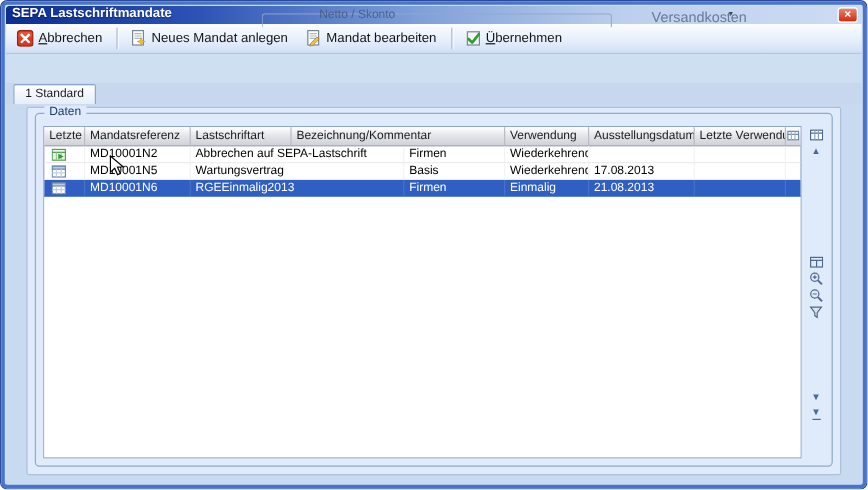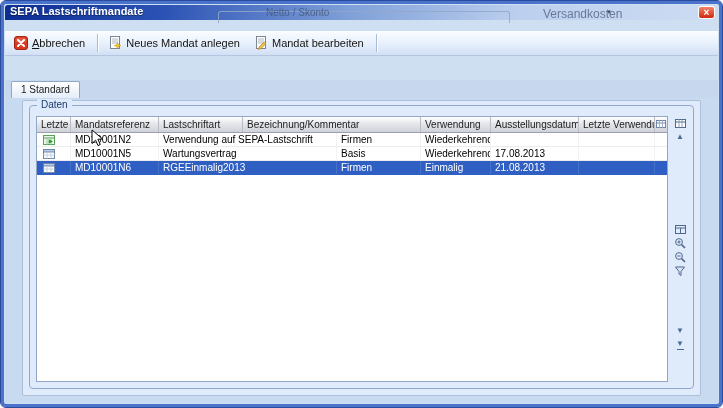--- a/index.html
+++ b/index.html
@@ -27,21 +27,21 @@
   .ghost-group-label { position:absolute; left:44px; top:-5px; font-size:10px; color:#44597e; padding:0 3px; }
   .ghost-col { position:absolute; left:538px; top:2px; font-size:12px; color:#68799a; }
   .ghost-sort { position:absolute; left:601px; top:4px; font-size:6px; color:#3a4a60; }
   .close-btn { position:absolute; right:3px; top:1px; width:17px; height:13px;
                background:linear-gradient(#f08468,#d02a10); border:1px solid #fff; border-radius:3px;
                color:#fff; font-size:10px; font-weight:bold; line-height:10px; text-align:center; cursor:default; }
 
   
   .toolbar { flex:0 0 25px; display:flex; align-items:center; padding:0 4px; gap:2px;
              background:linear-gradient(#fbfdff,#e4eefb 60%,#d2e0f4);
-             border-bottom:1px solid #b4c6e0;margin-top:11px; }
+             border-bottom:1px solid #b4c6e0; }
   .tb-btn { display:flex; align-items:center; gap:4px; background:transparent; border:1px solid transparent;
             border-radius:2px; padding:2px 6px 2px 4px; font-size:11px; color:#141414;
             font-family:inherit; white-space:nowrap; cursor:default; }
   .tb-sep { width:1px; height:18px; background:#a8bbd4; box-shadow:1px 0 0 #fdfeff; margin:0 3px; }
   .mn { display:inline-block; }
   .mn::first-letter { text-decoration:underline; }
 
   
   .tabstrip { flex:0 0 18px; background:#c6d7ee; display:flex; align-items:flex-end; padding-left:6px;margin-top:24px; }
   .tab { font-size:10px; color:#1a1a1a; background:linear-gradient(#ffffff,#e4edf9);
@@ -128,20 +128,27 @@
       <svg width="14" height="14" viewBox="0 0 14 14">
           <rect x="2.5" y="0.5" width="9" height="12" fill="#fff" stroke="#7a8694"></rect>
           <line x1="4" y1="3" x2="10" y2="3" stroke="#aeb6c0"></line>
           <line x1="4" y1="5" x2="10" y2="5" stroke="#aeb6c0"></line>
           <line x1="4" y1="7" x2="10" y2="7" stroke="#aeb6c0"></line>
           <path d="M5 11 L10.2 5.8 L12 7.6 L6.8 12.8 L4.4 13.4 Z" fill="#f0c048" stroke="#a87818" stroke-width="0.6"></path>
         </svg>
       <span>Mandat bearbeiten</span>
     </button>
     <div class="tb-sep"></div>
+    <button class="tb-btn">
+      <svg width="14" height="14" viewBox="0 0 14 14">
+          <rect x="2.5" y="1.5" width="10" height="11" fill="#f2f5f9" stroke="#7a8694"></rect>
+          <path d="M3.5 7.5 L6.5 10.5 L12 3.5" fill="none" stroke="#2aa02a" stroke-width="2.2" stroke-linecap="round" stroke-linejoin="round"></path>
+        </svg>
+      <span class="mn">Übernehmen</span>
+    </button>
   </div>
 
   <div class="tabstrip">
     <div class="tab">1 Standard</div>
   </div>
 
   <div class="content">
     <div class="panel">
       <div class="daten">
         <span class="daten-legend">Daten</span>
@@ -171,21 +178,21 @@
               <div class="td c-status">
                 <svg class="status-ic" width="12" height="12" viewBox="0 0 12 12">
                     <rect x="0.5" y="1.5" width="11" height="9" fill="#eaf6ea" stroke="#58a058"></rect>
                     <line x1="0.5" y1="4" x2="11.5" y2="4" stroke="#58a058"></line>
                     <line x1="4" y1="4" x2="4" y2="10.5" stroke="#9cc89c"></line>
                     <line x1="8" y1="4" x2="8" y2="10.5" stroke="#9cc89c"></line>
                     <path d="M5.6 5.2 L10 7.4 L5.6 9.8 Z" fill="#2c9a2c"></path>
                   </svg>
               </div>
               <div class="td c-ref">MD10001N2</div>
-              <div class="td c-bez">Verwendung auf SEPA-Lastschrift</div>
+              <div class="td c-bez">Abbrechen auf SEPA-Lastschrift</div>
               <div class="td c-art">Firmen</div>
               <div class="td c-verw">Wiederkehrend</div>
               <div class="td c-ausst"></div>
               <div class="td c-letzte"></div>
             </div>
 
             <div class="row">
               <div class="td c-status">
                 <svg class="status-ic" width="12" height="12" viewBox="0 0 12 12">
                     <rect x="0.5" y="1.5" width="11" height="9" fill="#fff" stroke="#6e86a8"></rect>

